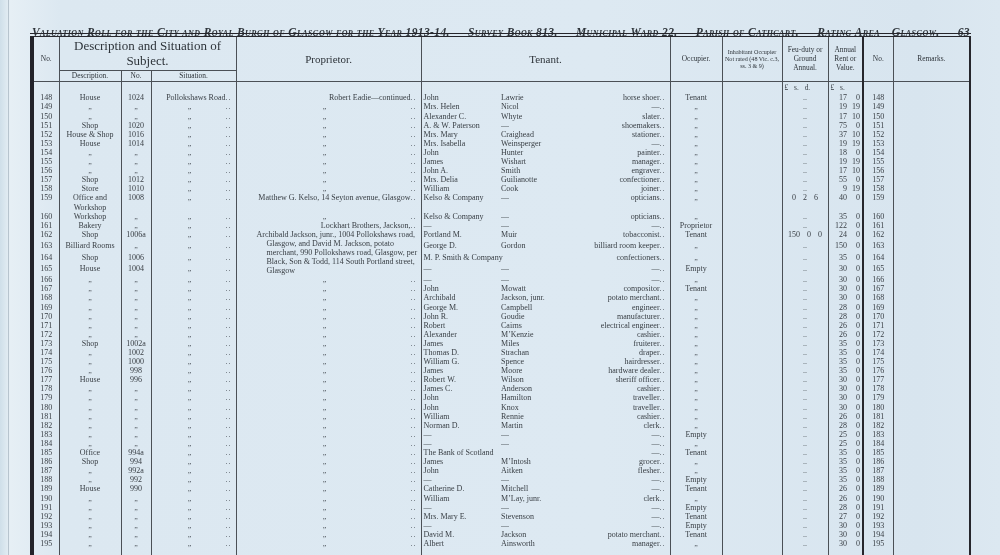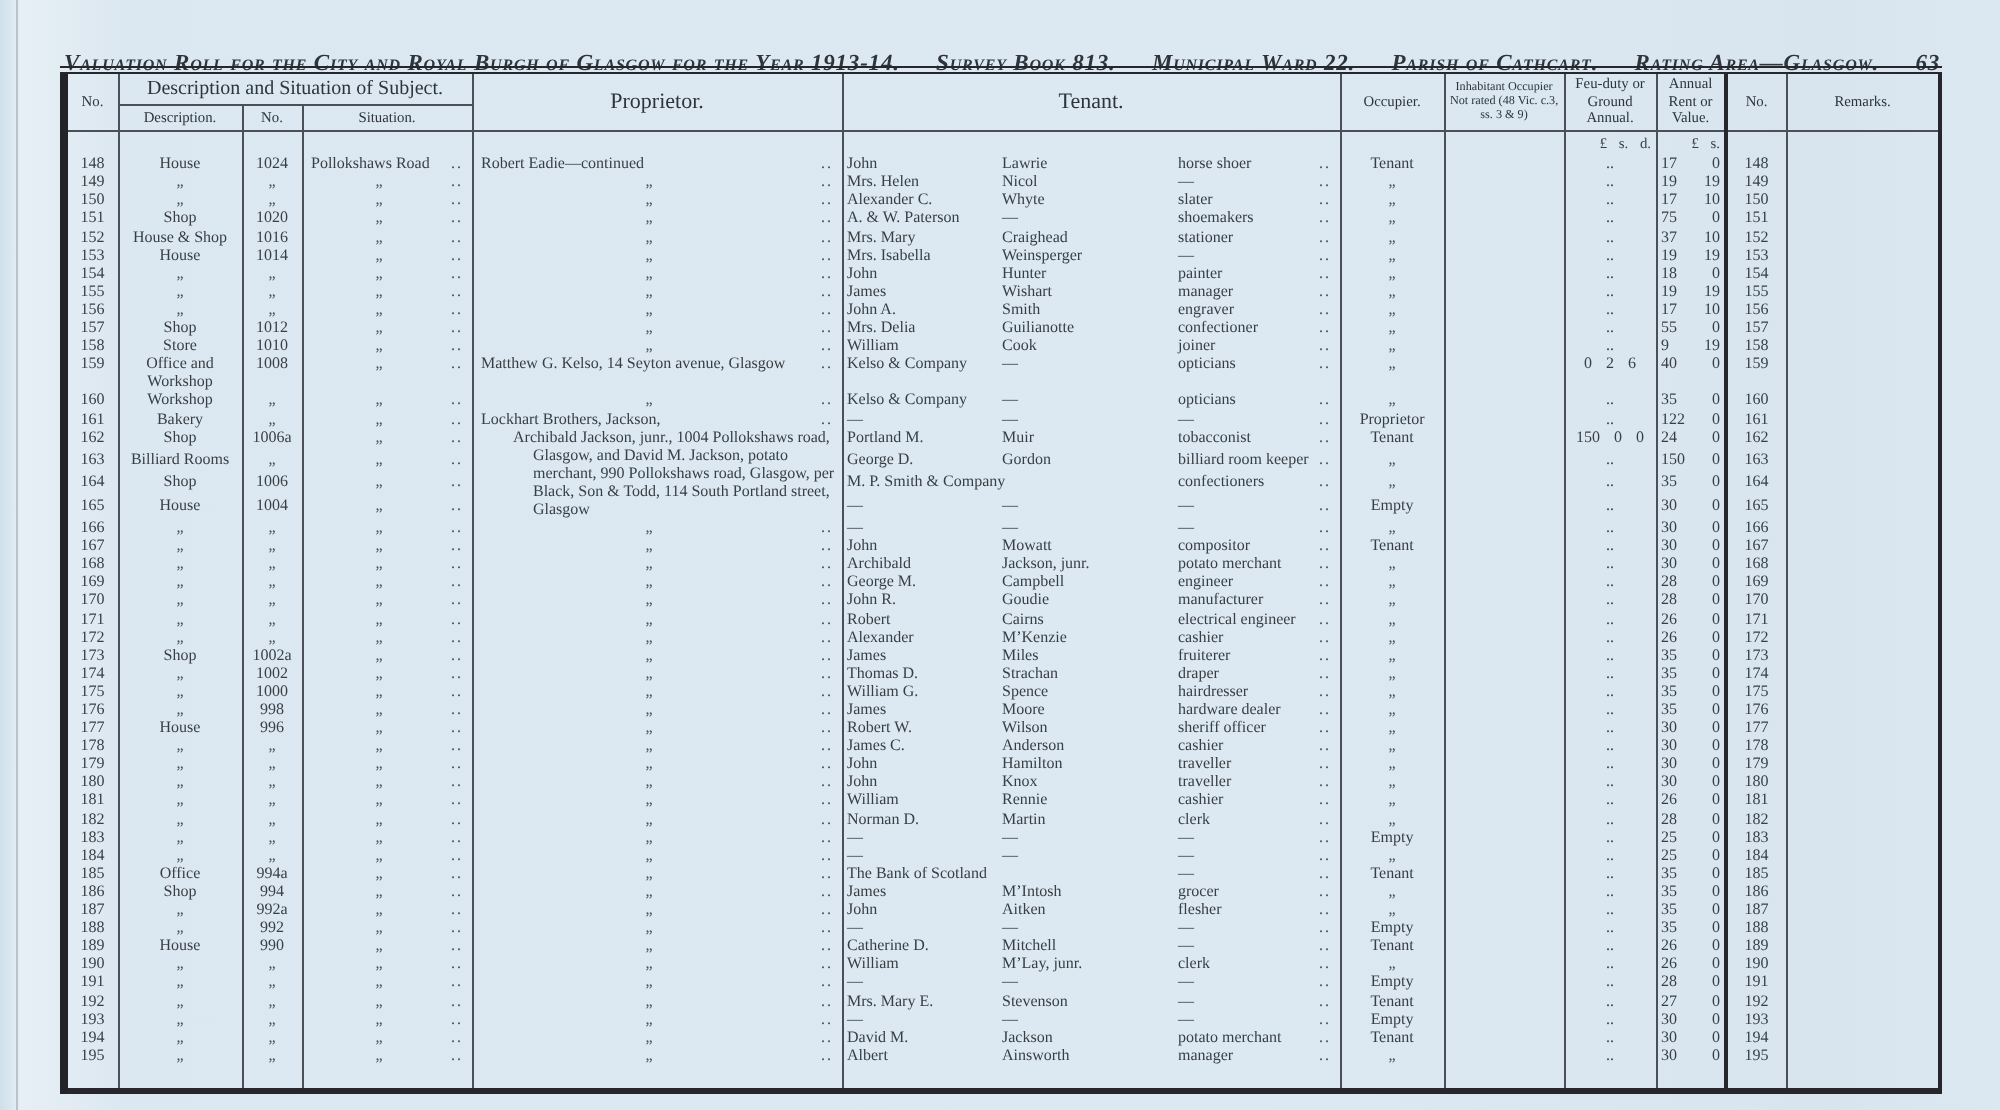--- a/index.html
+++ b/index.html
@@ -25,41 +25,41 @@
     table-layout:fixed;border-collapse:collapse;
     border-top:4px double #26262c;border-bottom:3px solid #26262c;
     border-left:4px solid #23232a;border-right:2px solid #26262c;
     background:transparent;
   }
   th{
     font-weight:normal;text-align:center;vertical-align:middle;
     padding:1px 2px;line-height:1.18;font-size:7.4px;color:#2e343a;
     border-bottom:1px solid #4b5056;
   }
-  th.h-group{font-size:10px;}
+  th.h-group{font-size:13px;}
   th.h-big{font-size:11px;margin-left:16px;}
   th.h-inhab{font-size:6.1px;line-height:1.15;}
   td{
     vertical-align:top;padding:0 2px;font-size:8px;line-height:9.1px;
     color:#383e44;overflow:hidden;
   }
   .bL{border-left:1px solid #4b5056;}
   .bTk{border-left:2.5px solid #26262c;}
   .c-cen{text-align:center;}
   .dit{color:#4a5158;}
   .flexw{display:flex;align-items:flex-start;}
   .flexw .v{white-space:normal;}
-  .v.left{flex:1;text-align:left;padding-left:2px;}
+  .v.left{flex:1;text-align:right;padding-left:2px;}
   .v.cen{flex:1;text-align:center;}
   .lead{flex:none;color:#434a51;padding-right:2px;letter-spacing:1px;}
   .pblock{padding-left:28px;text-indent:-10px;text-align:left;}
   td.feu{word-spacing:5px;text-align:center;}
-  .rl{flex:1;text-align:left;}
+  .rl{flex:1;text-align:right;}
   .rs{width:13px;text-align:right;flex:none;}
-  tr.units td{font-size:7.4px;line-height:10px;text-align:right;word-spacing:4px;padding-top:1px;}
+  tr.units td{font-size:7.4px;line-height:10px;text-align:left;word-spacing:4px;padding-top:1px;}
   tr.spacer td{height:12px;}
 </style>
 </head>
 <body>
 
 <div class="page-edge"></div>
 
 <div class="titlebar">
   <span class="seg main">Valuation Roll for the City and Royal Burgh of Glasgow for the Year 1913-14.</span>
   <span class="seg">Survey Book 813.</span>

